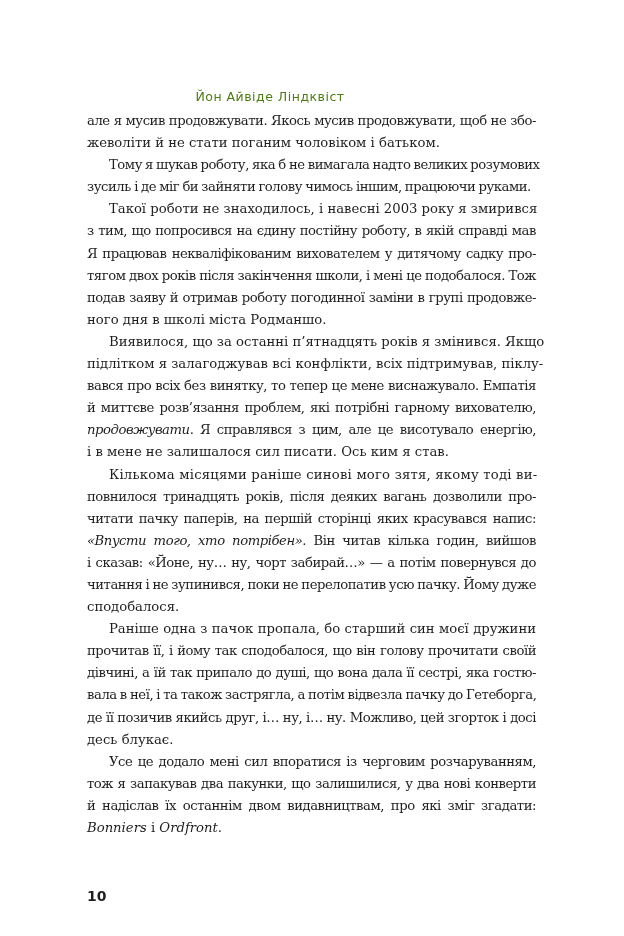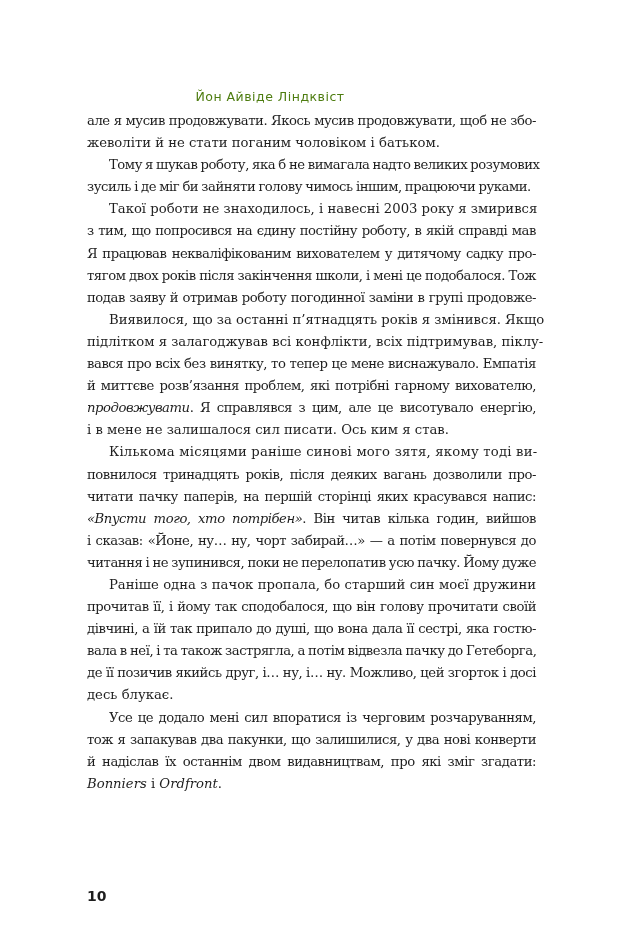--- a/index.html
+++ b/index.html
@@ -86,39 +86,41 @@
     <span class="line indent condensed">Тому я шукав роботу, яка б не вимагала надто великих розумових</span>
     <span class="line last condensed">зусиль і де міг би зайняти голову чимось іншим, працюючи руками.</span>
   </div>
 
   <div>
     <span class="line indent">Такої роботи не знаходилось, і навесні 2003 року я змирився</span>
     <span class="line condensed">з тим, що попросився на єдину постійну роботу, в якій справді мав</span>
     <span class="line condensed">Я працював некваліфікованим вихователем у дитячому садку про-</span>
     <span class="line condensed">тягом двох років після закінчення школи, і мені це подобалося. Тож</span>
     <span class="line condensed">подав заяву й отримав роботу погодинної заміни в групі продовже-</span>
+    <span class="line last">ного дня в школі міста Родманшо.</span>
   </div>
 
   <div>
     <span class="line indent">Виявилося, що за останні п’ятнадцять років я змінився. Якщо</span>
     <span class="line">підлітком я залагоджував всі конфлікти, всіх підтримував, піклу-</span>
     <span class="line condensed">вався про всіх без винятку, то тепер це мене виснажувало. Емпатія</span>
     <span class="line condensed">й миттєве розв’язання проблем, які потрібні гарному вихователю,</span>
     <span class="line condensed"><span class="it">продовжувати</span><span>. Я справлявся з цим, але це висотувало енергію,</span></span>
     <span class="line last">і в мене не залишалося сил писати. Ось ким я став.</span>
   </div>
 
 
   <div>
     <span class="line indent wide">Кількома місяцями раніше синові мого зятя, якому тоді ви-</span>
     <span class="line condensed">повнилося тринадцять років, після деяких вагань дозволили про-</span>
     <span class="line condensed">читати пачку паперів, на першій сторінці яких красувався напис:</span>
     <span class="line condensed"><span class="it">«Впусти того, хто потрібен»</span><span>. Він читав кілька годин, вийшов</span></span>
     <span class="line condensed">і сказав: «Йоне, ну… ну, чорт забирай…» — а потім повернувся до</span>
     <span class="line condensed">читання і не зупинився, поки не перелопатив усю пачку. Йому дуже</span>
+    <span class="line last">сподобалося.</span>
   </div>
 
   <div>
     <span class="line indent">Раніше одна з пачок пропала, бо старший син моєї дружини</span>
     <span class="line condensed">прочитав її, і йому так сподобалося, що він голову прочитати своїй</span>
     <span class="line condensed">дівчині, а їй так припало до душі, що вона дала її сестрі, яка гостю-</span>
     <span class="line condensed">вала в неї, і та також застрягла, а потім відвезла пачку до Гетеборга,</span>
     <span class="line condensed">де її позичив якийсь друг, і… ну, і… ну. Можливо, цей згорток і досі</span>
     <span class="line last">десь блукає.</span>
   </div>

